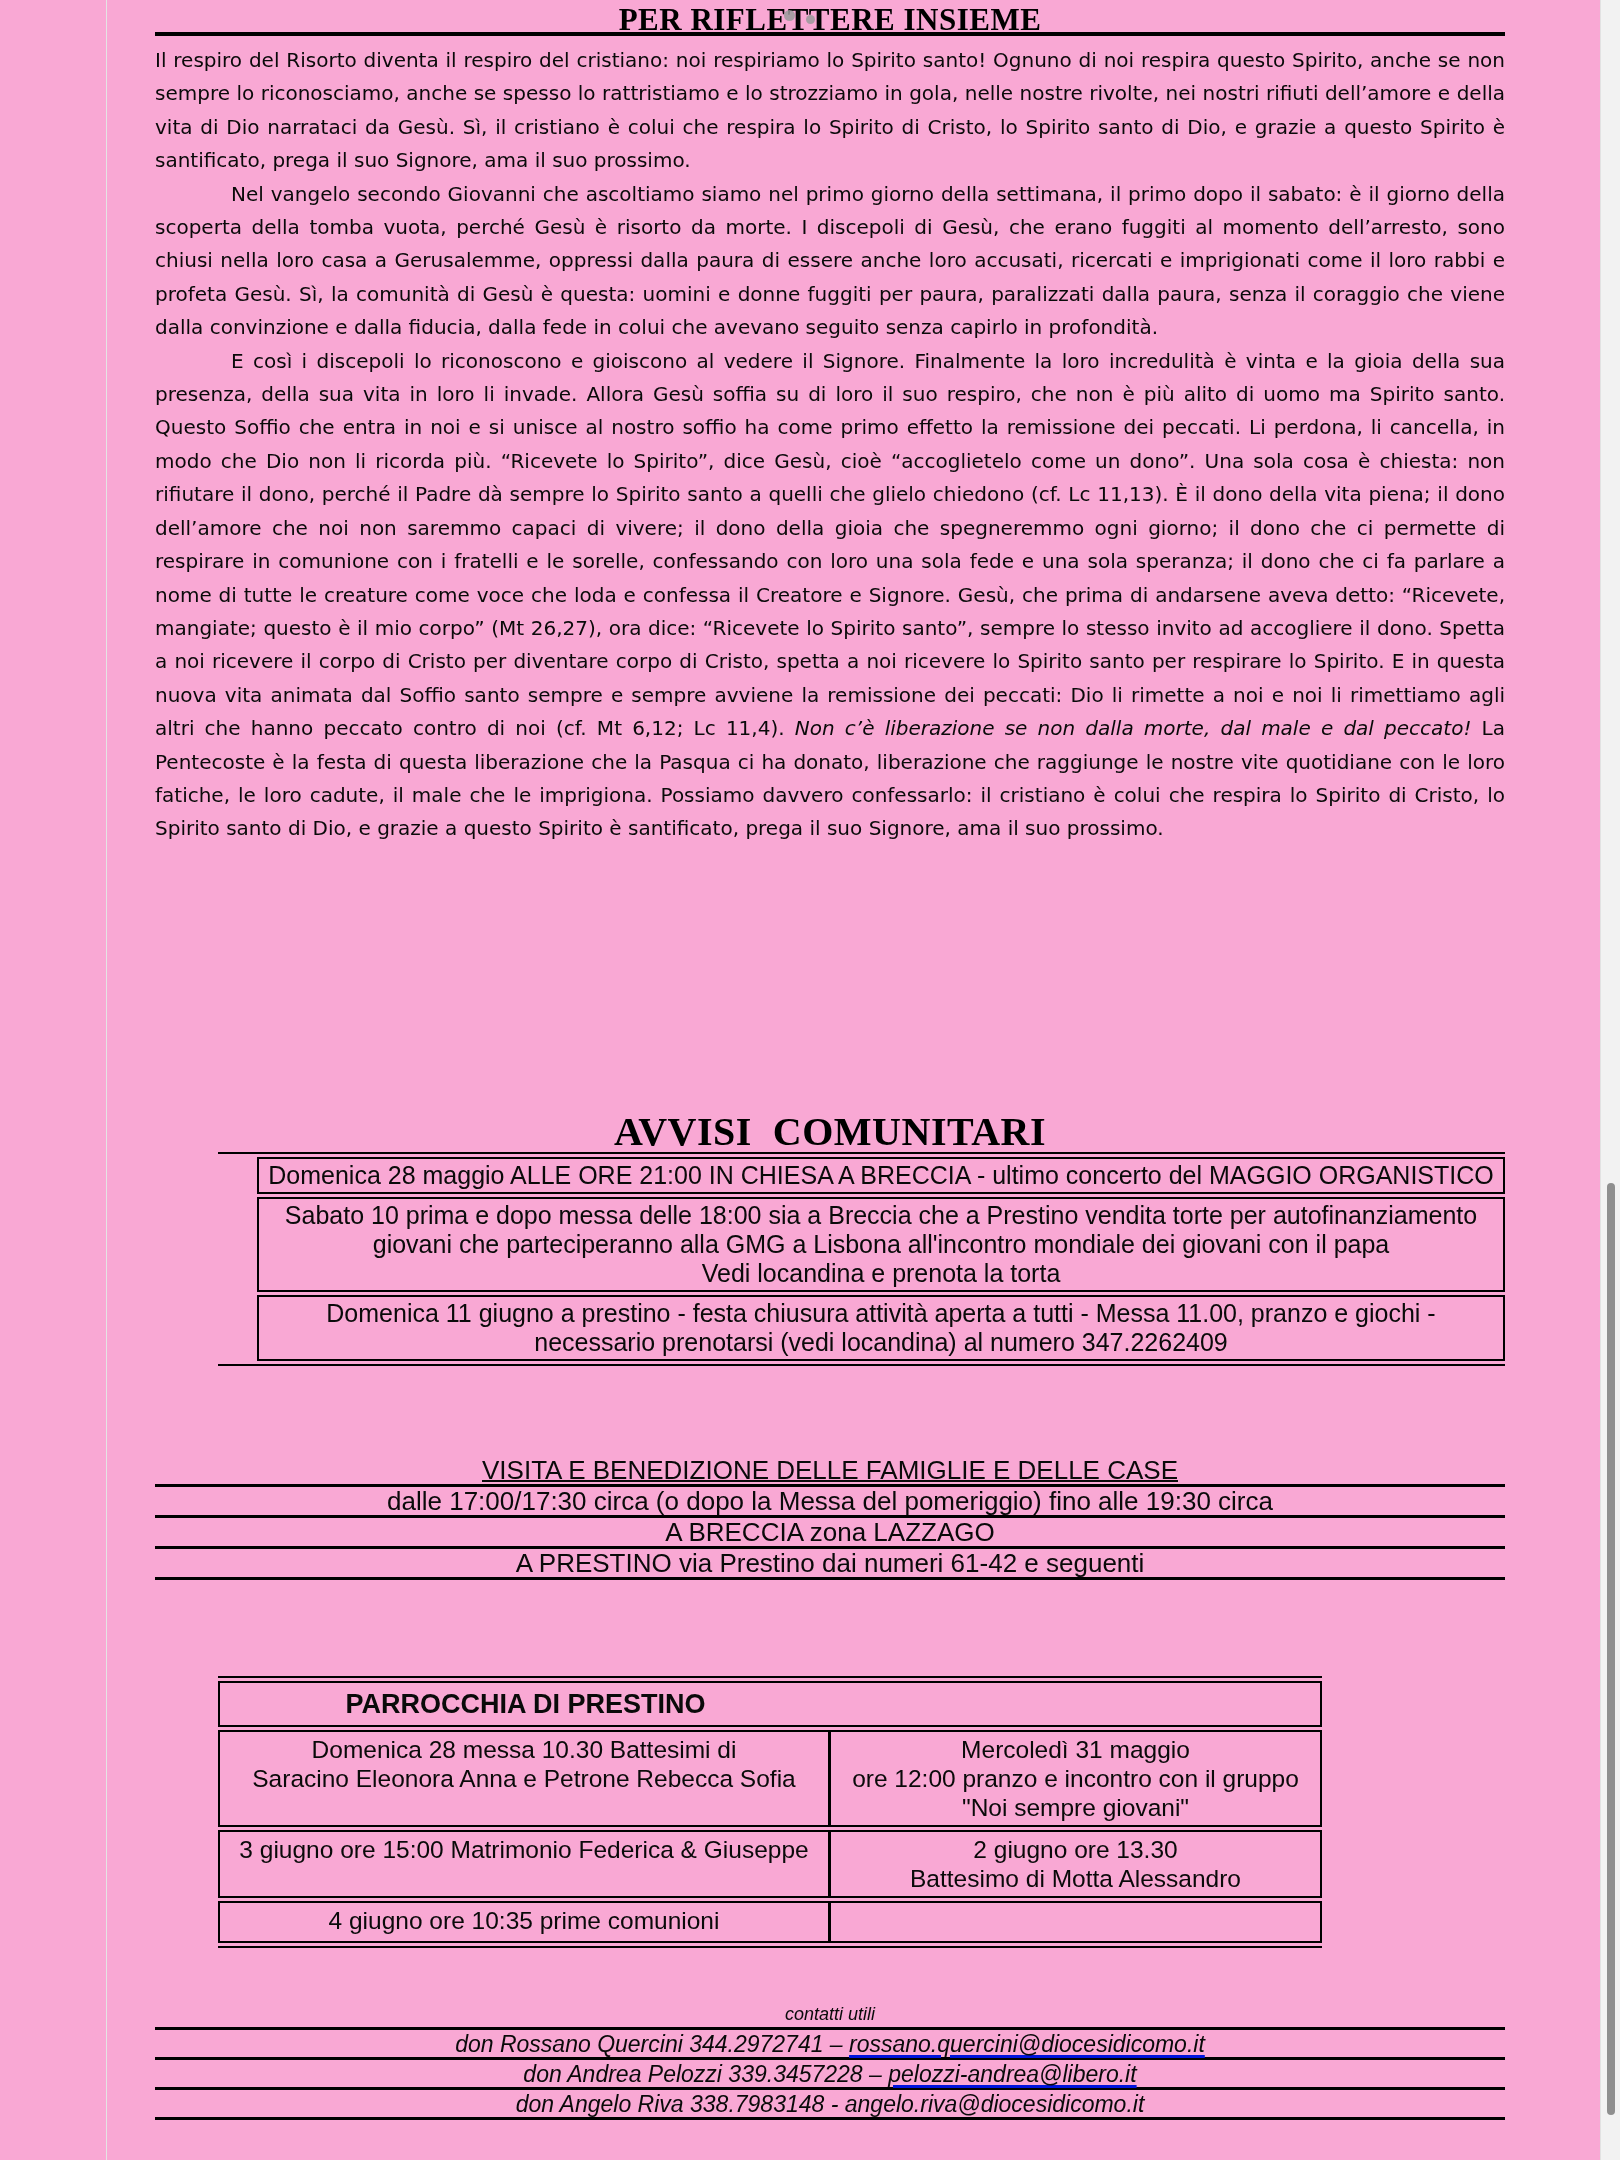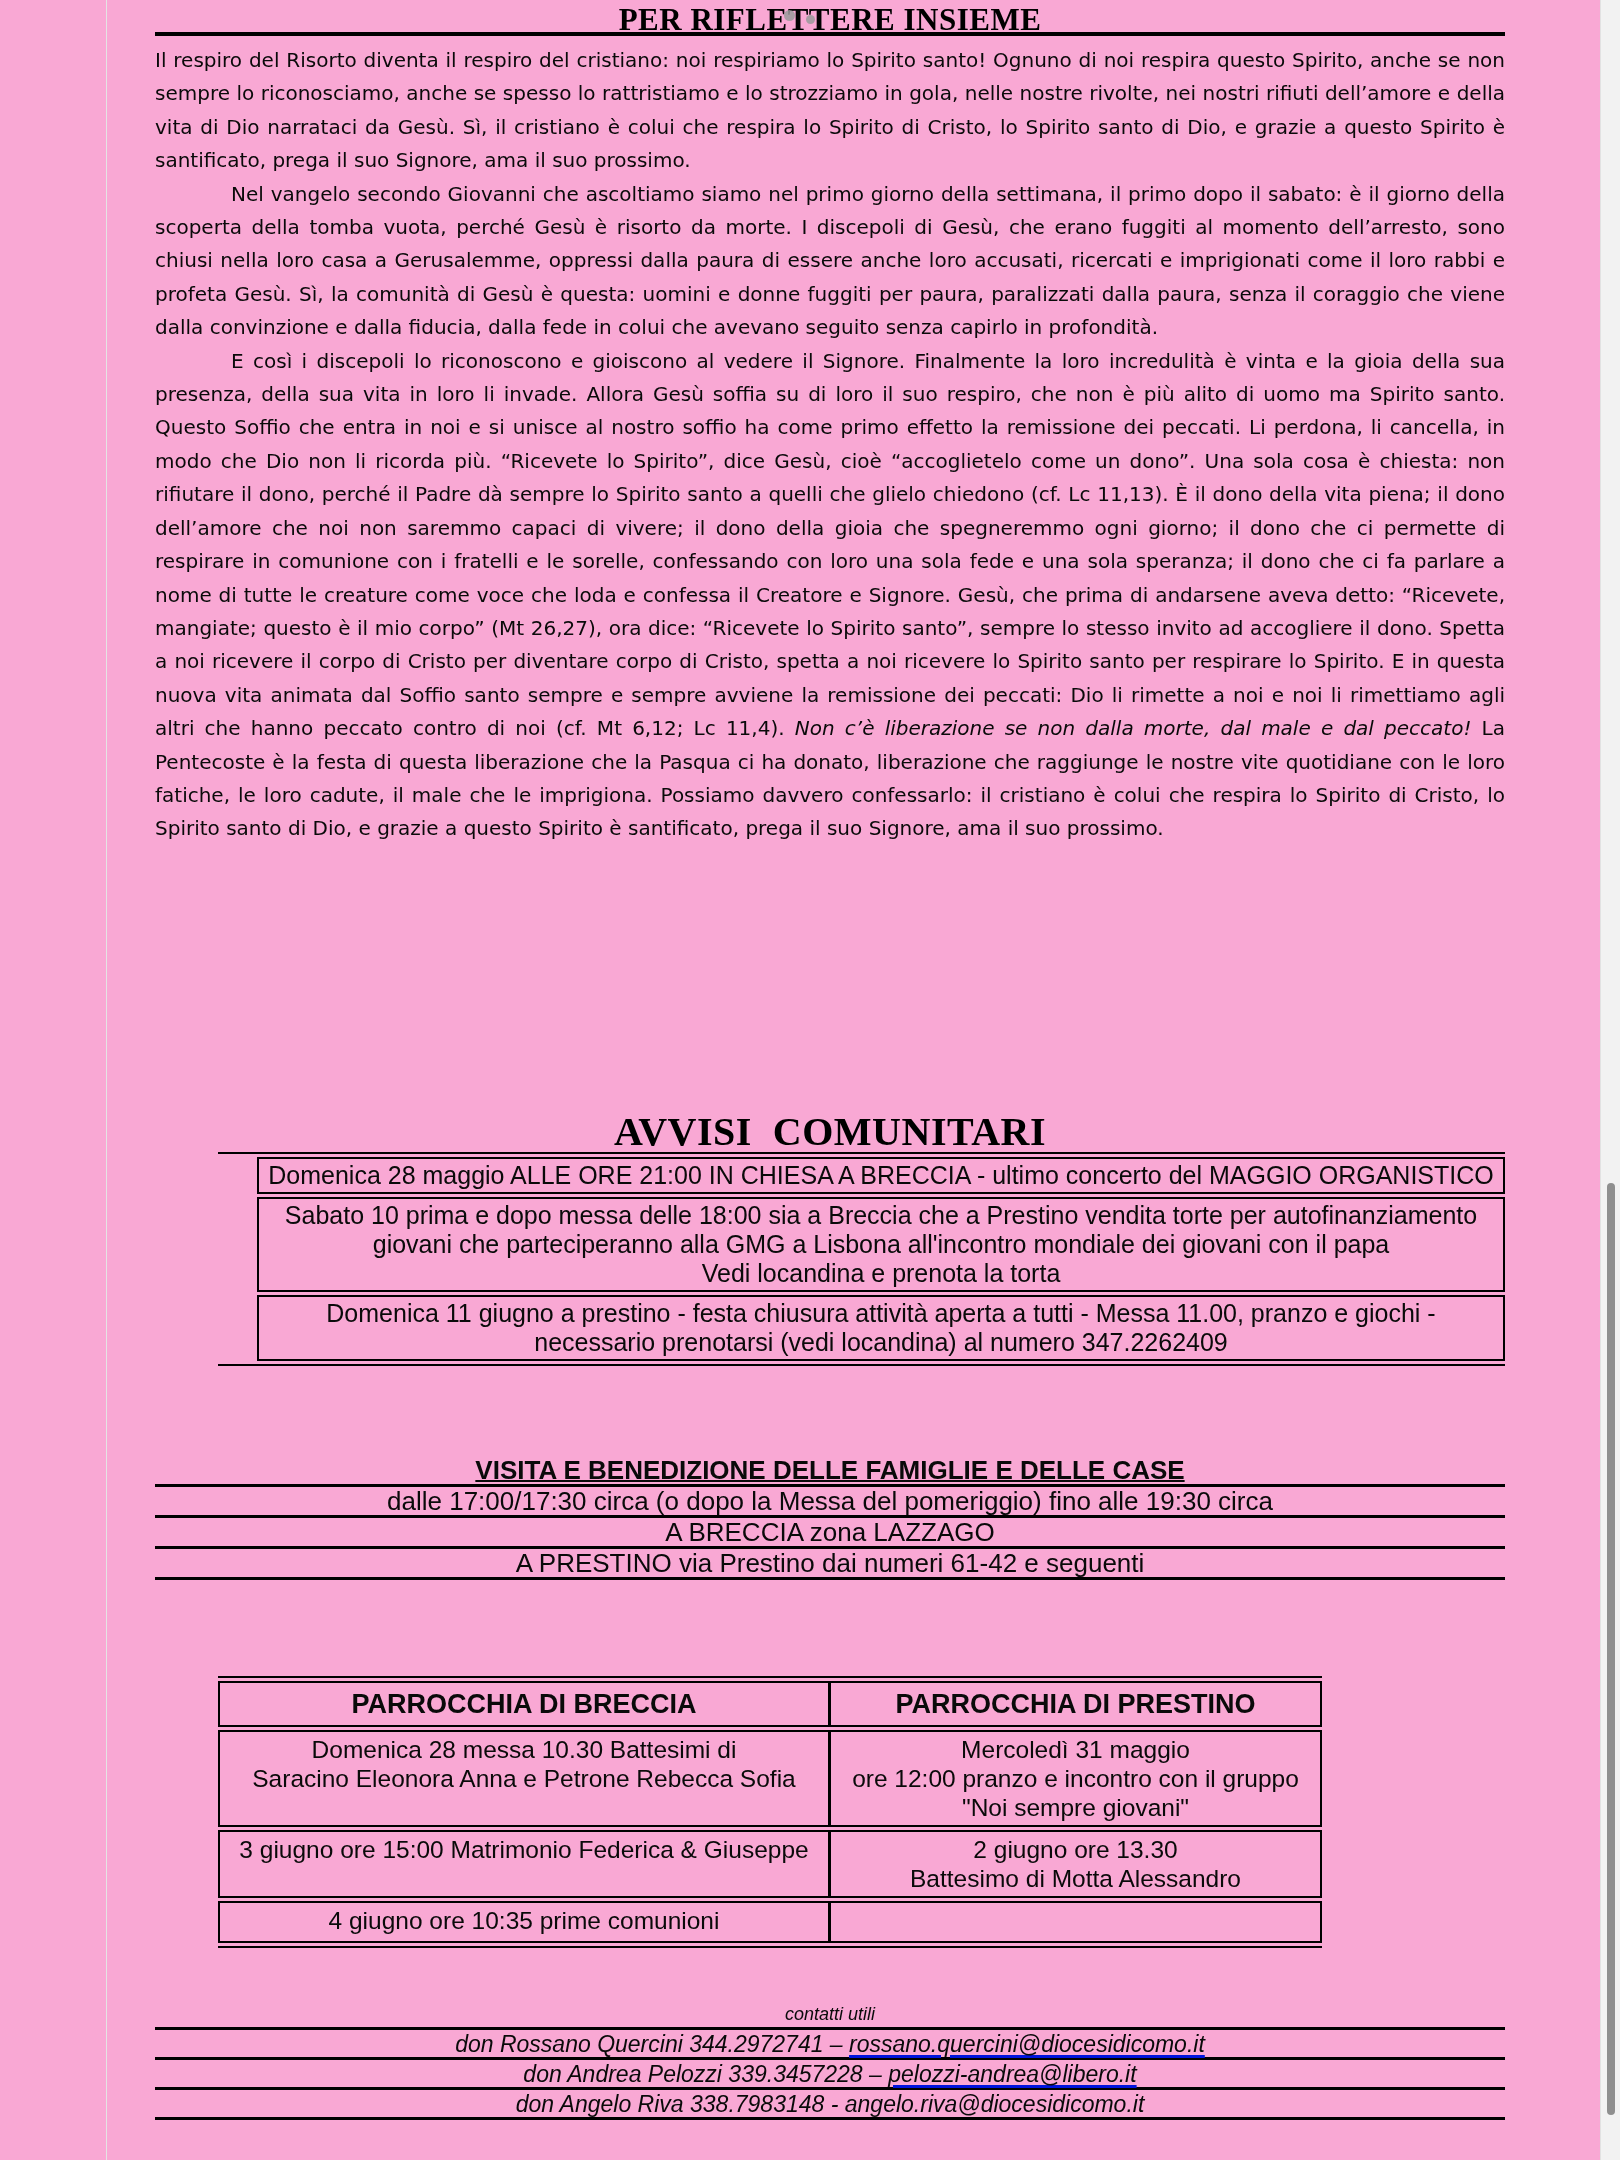--- a/index.html
+++ b/index.html
@@ -55,21 +55,21 @@
   .wrow{
     box-sizing:border-box;border:2px solid #000;
     padding:2px 6px;text-align:center;white-space:pre-line;margin-left:39px;
   }
 
   
   .visita{position:absolute;top:1456px;left:155px;width:1350px;
     font-family:"Liberation Sans",sans-serif;font-size:26px;}
   .visita .vrow{border-bottom:3px solid #000;text-align:center;
     padding:1px 0 1px 0;line-height:26px;}
-  .visita .vhead{font-weight:bold;text-decoration:underline;text-decoration-thickness:2px;}
+  .visita .vhead{font-weight:normal;text-decoration:underline;text-decoration-thickness:2px;}
 
   
   .ptable{
     position:absolute;top:1676px;left:218px;width:1104px;
     box-sizing:border-box;
     border-top:2px solid #000;border-bottom:2px solid #000;
     padding:3px 0;display:flex;flex-direction:column;gap:3px;
     font-family:"Liberation Sans",sans-serif;font-size:24.5px;line-height:29px;
   }
   .prow{box-sizing:border-box;border:2px solid #000;display:grid;grid-template-columns:611px 1fr;}
@@ -115,21 +115,20 @@
 
   <div class="visita">
     <div class="vrow vhead">VISITA E BENEDIZIONE DELLE FAMIGLIE E DELLE CASE</div>
     <div class="vrow">dalle 17:00/17:30 circa (o dopo la Messa del pomeriggio) fino alle 19:30 circa</div>
     <div class="vrow">A BRECCIA zona LAZZAGO</div>
     <div class="vrow">A PRESTINO via Prestino dai numeri 61-42 e seguenti</div>
   </div>
 
   <div class="ptable">
     <div class="prow phead">
-      <div class="pcell first">PARROCCHIA DI BRECCIA</div>
       <div class="pcell">PARROCCHIA DI PRESTINO</div>
     </div>
     <div class="prow">
       <div class="pcell first">Domenica 28 messa 10.30 Battesimi di
 Saracino Eleonora Anna e Petrone Rebecca Sofia</div>
       <div class="pcell">Mercoledì 31 maggio
 ore 12:00 pranzo e incontro con il gruppo
 "Noi sempre giovani"</div>
     </div>
     <div class="prow">

